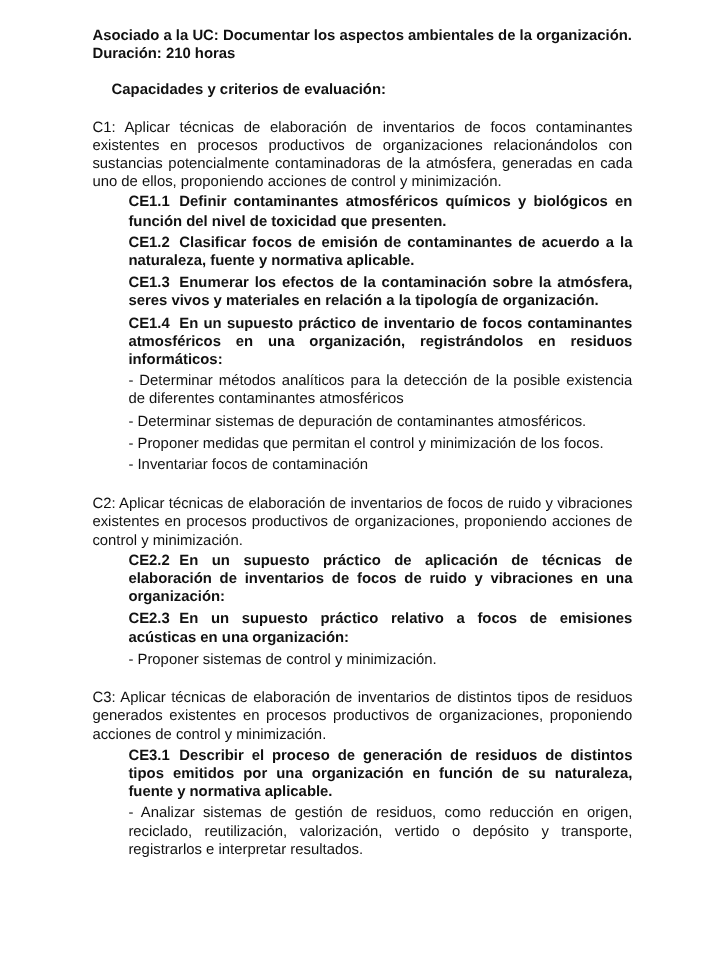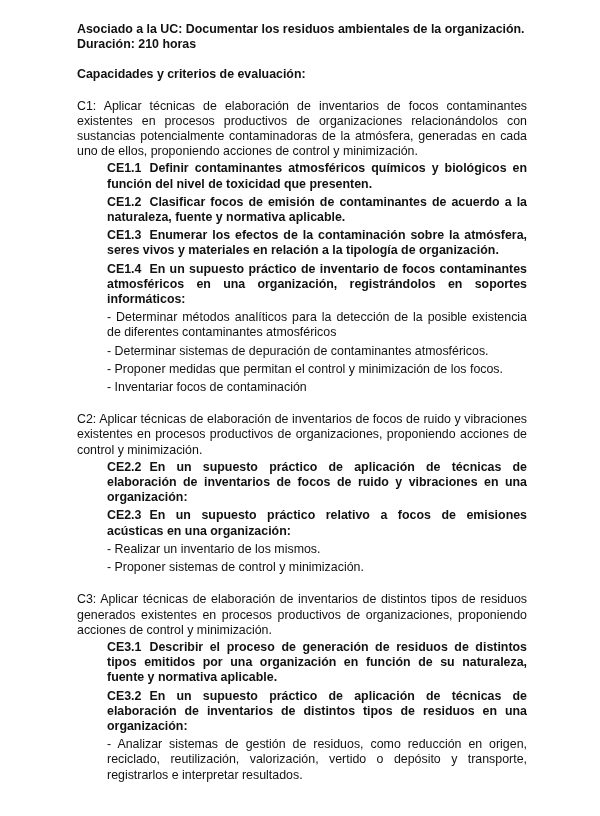--- a/index.html
+++ b/index.html
@@ -25,21 +25,21 @@
   }
   .heading {
     font-weight: bold;
     margin: 0;
   }
   .heading-block {
     margin-bottom: 15px;
   }
   .section-title {
     font-weight: bold;
-    margin: 0 0 16px 0;
+    margin: 0 0 16px 16px;
   }
   .capacity {
     margin: 16px 0 0 0;
     text-align: justify;
   }
   .capacity-group {
     margin-bottom: 17px;
   }
   .criteria-list {
     margin: 2px 0 0 30px;
@@ -56,51 +56,49 @@
   .bullet {
     margin: 0 0 3px 0;
     text-align: justify;
   }
 </style>
 </head>
 <body>
 
 <div class="page">
   <div class="heading-block">
-    <p class="heading">Asociado a la UC: Documentar los residuos ambientales de la organización.</p>
+    <p class="heading">Asociado a la UC: Documentar los aspectos ambientales de la organización.</p>
     <p class="heading">Duración: 210 horas</p>
   </div>
 
   <p class="section-title">Capacidades y criterios de evaluación:</p>
 
   <div id="capacities">
       <div class="capacity-group">
         <p class="capacity">C1: Aplicar técnicas de elaboración de inventarios de focos contaminantes existentes en procesos productivos de organizaciones relacionándolos con sustancias potencialmente contaminadoras de la atmósfera, generadas en cada uno de ellos, proponiendo acciones de control y minimización.</p>
         <div class="criteria-list">
           <p class="criterion"><span class="code">CE1.1</span><span>Definir contaminantes atmosféricos químicos y biológicos en función del nivel de toxicidad que presenten.</span></p>
           <p class="criterion"><span class="code">CE1.2</span><span>Clasificar focos de emisión de contaminantes de acuerdo a la naturaleza, fuente y normativa aplicable.</span></p>
           <p class="criterion"><span class="code">CE1.3</span><span>Enumerar los efectos de la contaminación sobre la atmósfera, seres vivos y materiales en relación a la tipología de organización.</span></p>
-          <p class="criterion"><span class="code">CE1.4</span><span>En un supuesto práctico de inventario de focos contaminantes atmosféricos en una organización, registrándolos en soportes informáticos:</span></p>
+          <p class="criterion"><span class="code">CE1.4</span><span>En un supuesto práctico de inventario de focos contaminantes atmosféricos en una organización, registrándolos en residuos informáticos:</span></p>
           <p class="bullet">- Determinar métodos analíticos para la detección de la posible existencia de diferentes contaminantes atmosféricos</p>
           <p class="bullet">- Determinar sistemas de depuración de contaminantes atmosféricos.</p>
           <p class="bullet">- Proponer medidas que permitan el control y minimización de los focos.</p>
           <p class="bullet">- Inventariar focos de contaminación</p>
         </div>
       </div>
       <div class="capacity-group">
         <p class="capacity">C2: Aplicar técnicas de elaboración de inventarios de focos de ruido y vibraciones existentes en procesos productivos de organizaciones, proponiendo acciones de control y minimización.</p>
         <div class="criteria-list">
           <p class="criterion"><span class="code">CE2.2</span><span>En un supuesto práctico de aplicación de técnicas de elaboración de inventarios de focos de ruido y vibraciones en una organización:</span></p>
           <p class="criterion"><span class="code">CE2.3</span><span>En un supuesto práctico relativo a focos de emisiones acústicas en una organización:</span></p>
-          <p class="bullet">- Realizar un inventario de los mismos.</p>
           <p class="bullet">- Proponer sistemas de control y minimización.</p>
         </div>
       </div>
       <div class="capacity-group">
         <p class="capacity">C3: Aplicar técnicas de elaboración de inventarios de distintos tipos de residuos generados existentes en procesos productivos de organizaciones, proponiendo acciones de control y minimización.</p>
         <div class="criteria-list">
           <p class="criterion"><span class="code">CE3.1</span><span>Describir el proceso de generación de residuos de distintos tipos emitidos por una organización en función de su naturaleza, fuente y normativa aplicable.</span></p>
-          <p class="criterion"><span class="code">CE3.2</span><span>En un supuesto práctico de aplicación de técnicas de elaboración de inventarios de distintos tipos de residuos en una organización:</span></p>
           <p class="bullet">- Analizar sistemas de gestión de residuos, como reducción en origen, reciclado, reutilización, valorización, vertido o depósito y transporte, registrarlos e interpretar resultados.</p>
         </div>
       </div>
     </div>
 </div>
 
 </body></html>

